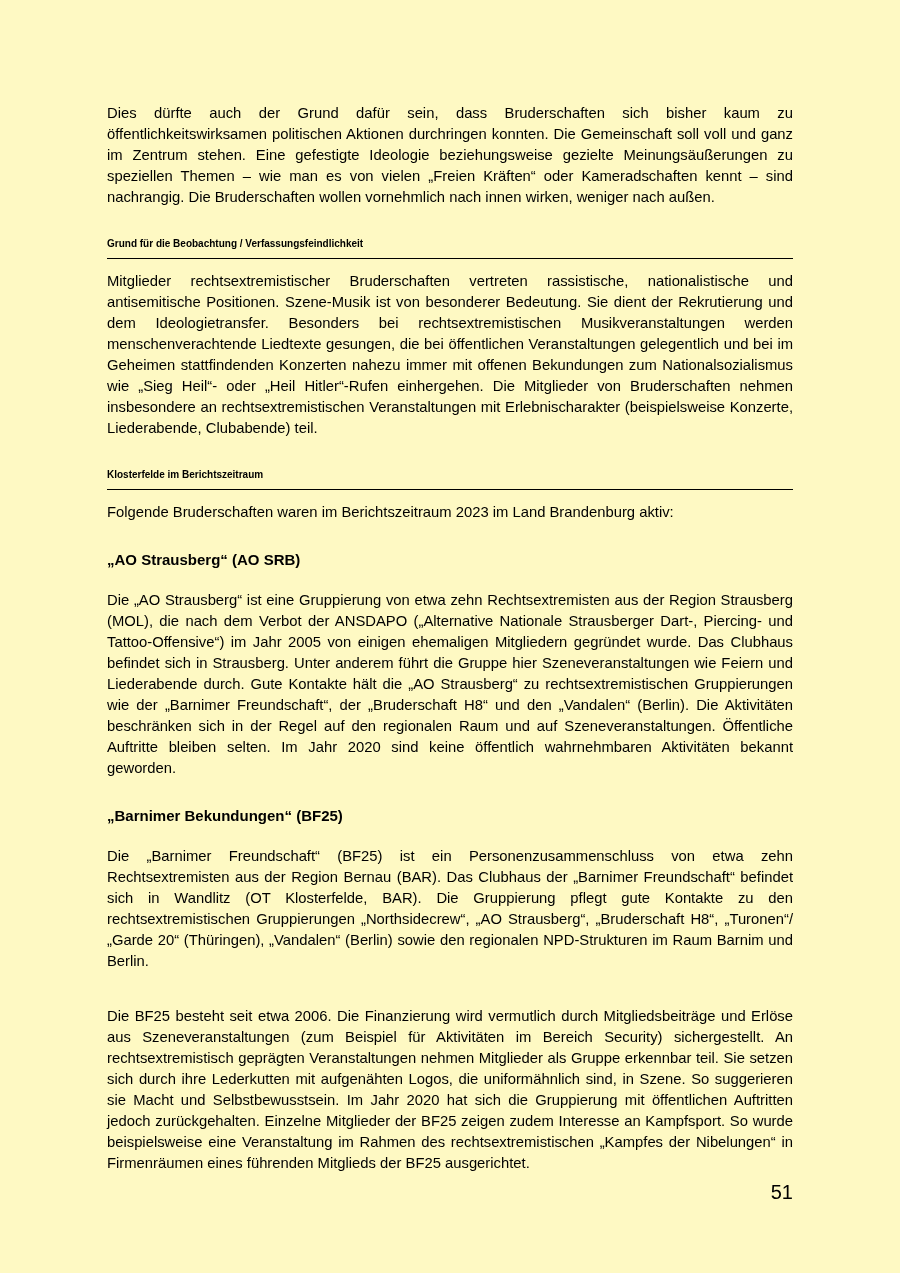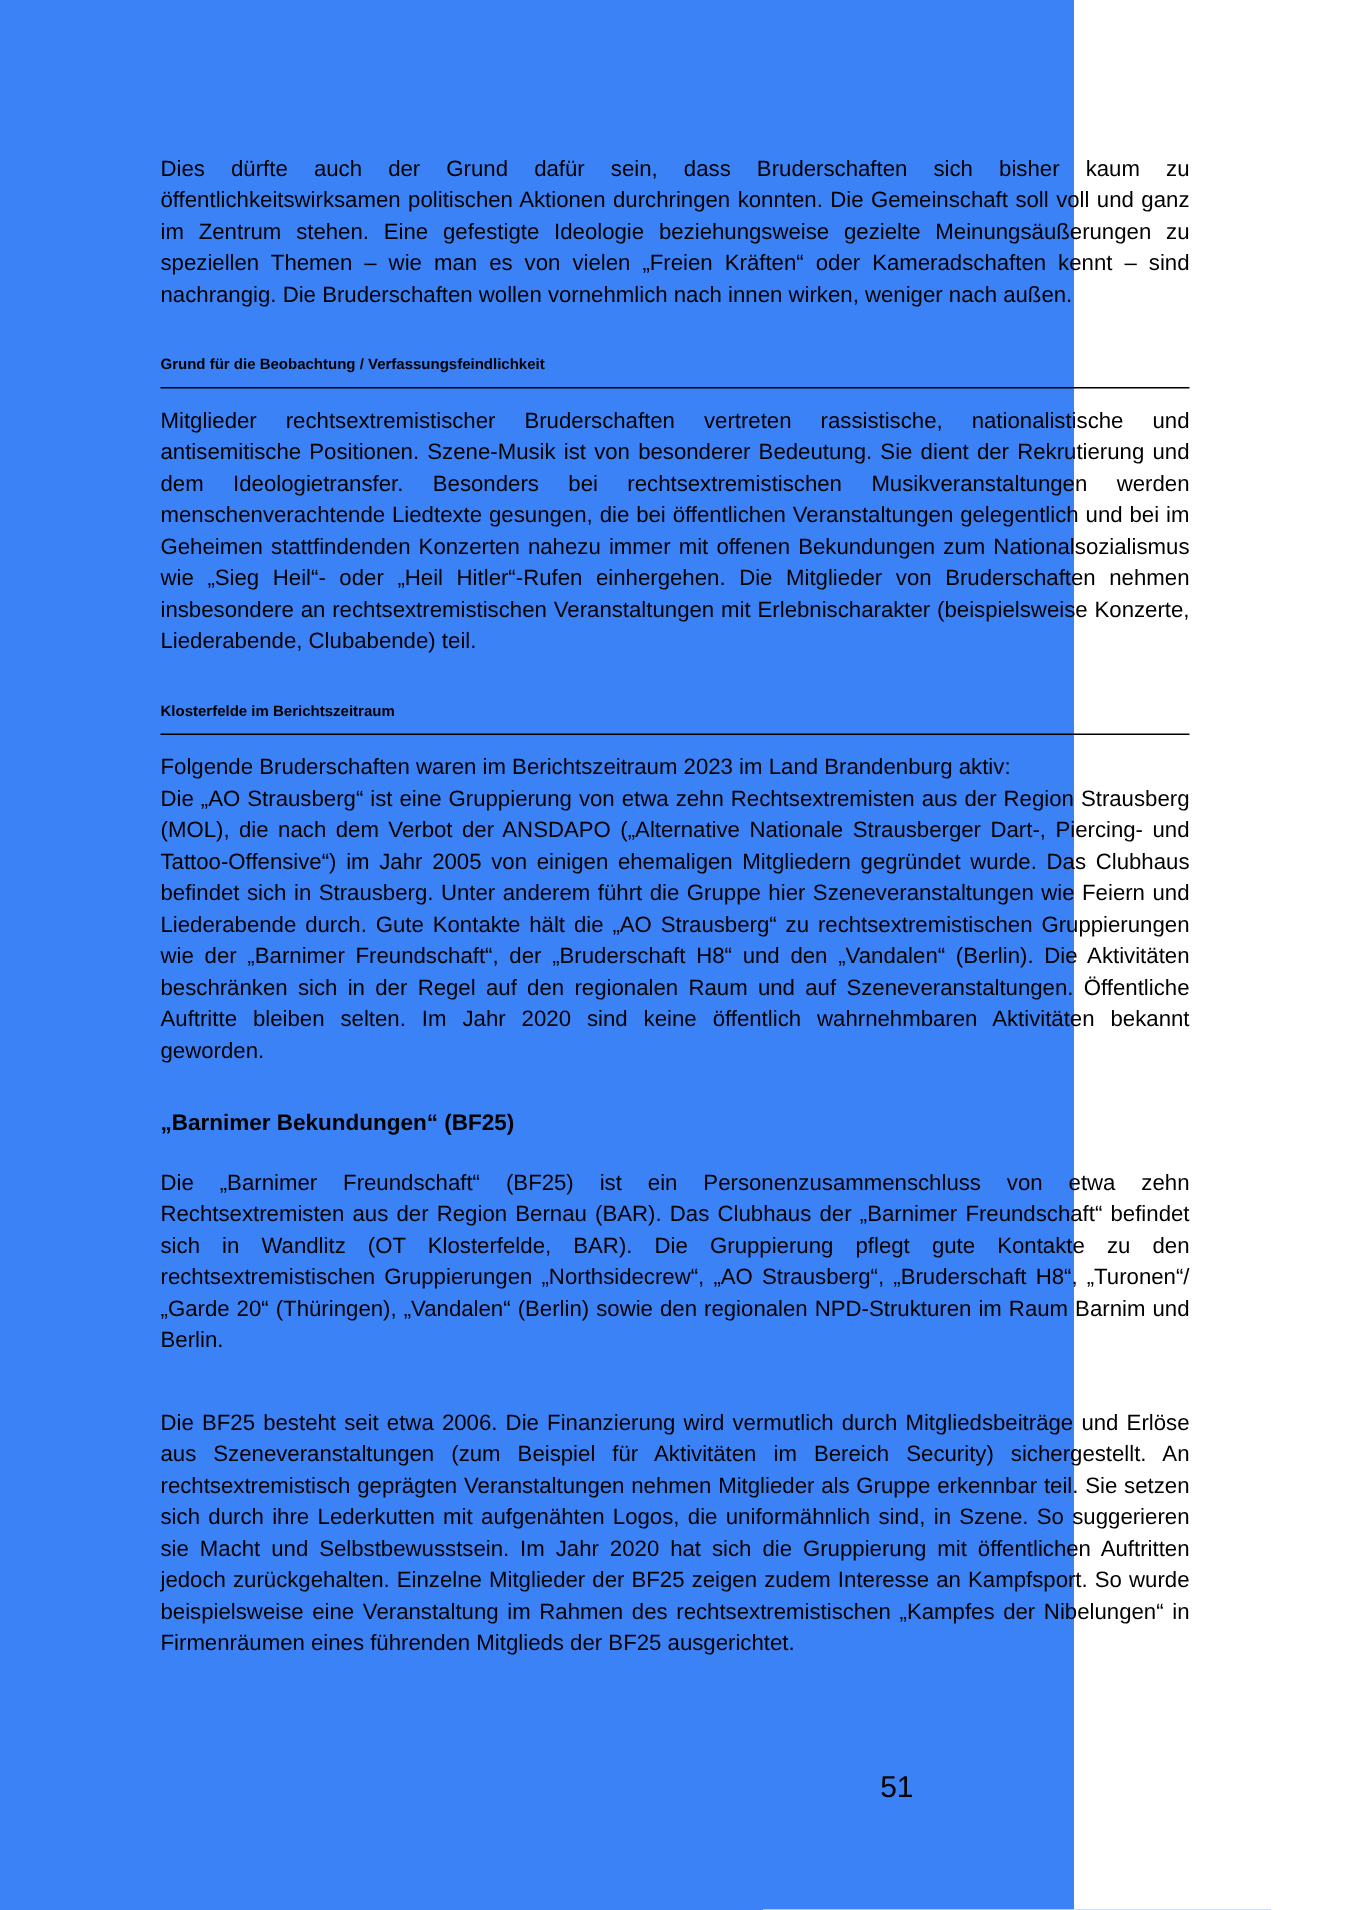--- a/index.html
+++ b/index.html
@@ -8,23 +8,23 @@
     width: 900px;
     height: 1273px;
     position: relative;
     font-family: "Liberation Sans", sans-serif;
     color: #000000;
     overflow: hidden;
   }
   .page {
     position: absolute;
     top: 0; left: 0;
-    width: 716px;
+    width: 900px;
     height: 1273px;
-    background: #3b82f6;
+    background: #fef9c3;
     padding: 103px 107px 16px 107px;
   }
   .doc-column {
     width: 686px;
   }
   p.body-text {
     font-size: 14.8px;
     line-height: 21px;
     text-align: justify;
     hyphens: auto;
@@ -66,20 +66,21 @@
     <p class="body-text">Dies dürfte auch der Grund dafür sein, dass Bruderschaften sich bisher kaum zu öffentlichkeitswirksamen politischen Aktionen durchringen konnten. Die Gemeinschaft soll voll und ganz im Zentrum stehen. Eine gefestigte Ideologie beziehungsweise gezielte Meinungsäußerungen zu speziellen Themen – wie man es von vielen „Freien Kräften“ oder Kameradschaften kennt – sind nachrangig. Die Bruderschaften wollen vornehmlich nach innen wirken, weniger nach außen.</p>
 
     <h2 class="section-heading">Grund für die Beobachtung / Verfassungsfeindlichkeit</h2>
 
     <p class="body-text">Mitglieder rechtsextremistischer Bruderschaften vertreten rassistische, nationalistische und antisemitische Positionen. Szene-Musik ist von besonderer Bedeutung. Sie dient der Rekrutierung und dem Ideologietransfer. Besonders bei rechtsextremistischen Musikveranstaltungen werden menschenverachtende Liedtexte gesungen, die bei öffentlichen Veranstaltungen gelegentlich und bei im Geheimen stattfindenden Konzerten nahezu immer mit offenen Bekundungen zum Nationalsozialismus wie „Sieg Heil“- oder „Heil Hitler“-Rufen einhergehen. Die Mitglieder von Bruderschaften nehmen insbesondere an rechtsextremistischen Veranstaltungen mit Erlebnischarakter (beispielsweise Konzerte, Liederabende, Clubabende) teil.</p>
 
     <h2 class="section-heading">Klosterfelde im Berichtszeitraum</h2>
 
     <p class="body-text">Folgende Bruderschaften waren im Berichtszeitraum 2023 im Land Brandenburg aktiv:</p>
 
+    <h3 class="sub-heading">„AO Strausberg“ (AO SRB)</h3>
 
     <p class="body-text">Die „AO Strausberg“ ist eine Gruppierung von etwa zehn Rechtsextremisten aus der Region Strausberg (MOL), die nach dem Verbot der ANSDAPO („Alternative Nationale Strausberger Dart-, Piercing- und Tattoo-Offensive“) im Jahr 2005 von einigen ehemaligen Mitgliedern gegründet wurde. Das Clubhaus befindet sich in Strausberg. Unter anderem führt die Gruppe hier Szeneveranstaltungen wie Feiern und Liederabende durch. Gute Kontakte hält die „AO Strausberg“ zu rechtsextremistischen Gruppierungen wie der „Barnimer Freundschaft“, der „Bruderschaft H8“ und den „Vandalen“ (Berlin). Die Aktivitäten beschränken sich in der Regel auf den regionalen Raum und auf Szeneveranstaltungen. Öffentliche Auftritte bleiben selten. Im Jahr 2020 sind keine öffentlich wahrnehmbaren Aktivitäten bekannt geworden.</p>
 
     <h3 class="sub-heading">„Barnimer Bekundungen“ (BF25)</h3>
 
     <p class="body-text">Die „Barnimer Freundschaft“ (BF25) ist ein Personenzusammenschluss von etwa zehn Rechtsextremisten aus der Region Bernau (BAR). Das Clubhaus der „Barnimer Freundschaft“ befindet sich in Wandlitz (OT Klosterfelde, BAR). Die Gruppierung pflegt gute Kontakte zu den rechtsextremistischen Gruppierungen „Northsidecrew“, „AO Strausberg“, „Bruderschaft H8“, „Turonen“/„Garde 20“ (Thüringen), „Vandalen“ (Berlin) sowie den regionalen NPD-Strukturen im Raum Barnim und Berlin.</p>
 
     <p class="body-text gap-par">Die BF25 besteht seit etwa 2006. Die Finanzierung wird vermutlich durch Mitgliedsbeiträge und Erlöse aus Szeneveranstaltungen (zum Beispiel für Aktivitäten im Bereich Security) sichergestellt. An rechtsextremistisch geprägten Veranstaltungen nehmen Mitglieder als Gruppe erkennbar teil. Sie setzen sich durch ihre Lederkutten mit aufgenähten Logos, die uniformähnlich sind, in Szene. So suggerieren sie Macht und Selbstbewusstsein. Im Jahr 2020 hat sich die Gruppierung mit öffentlichen Auftritten jedoch zurückgehalten. Einzelne Mitglieder der BF25 zeigen zudem Interesse an Kampfsport. So wurde beispielsweise eine Veranstaltung im Rahmen des rechtsextremistischen „Kampfes der Nibelungen“ in Firmenräumen eines führenden Mitglieds der BF25 ausgerichtet.</p>
 
   </article>

